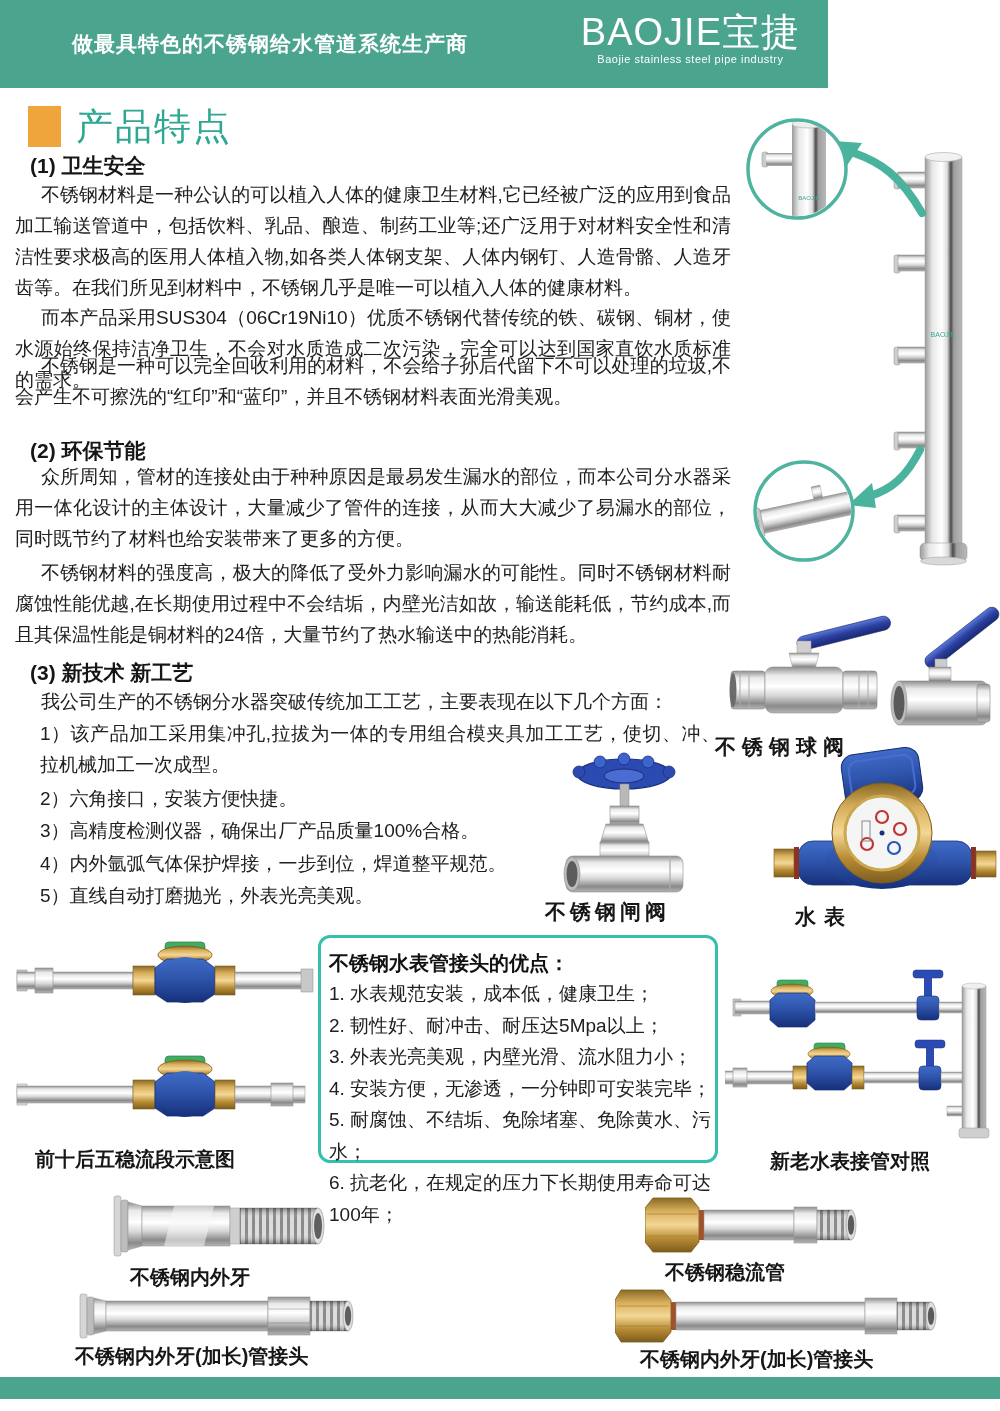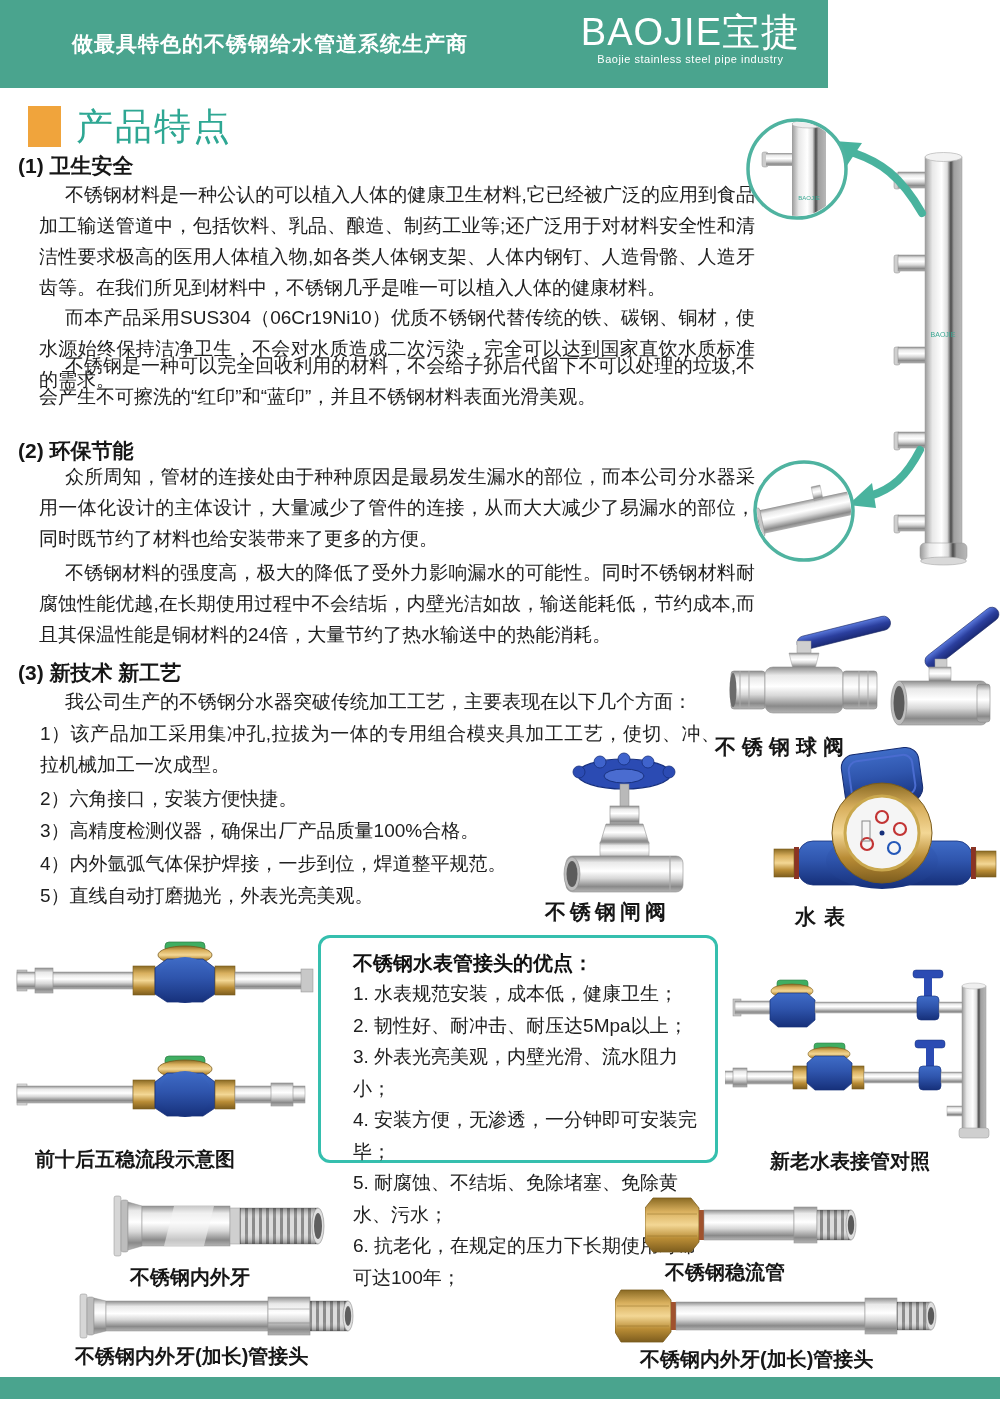--- a/index.html
+++ b/index.html
@@ -10,29 +10,29 @@
   .topbar{left:0;top:0;width:828px;height:88px;background:#4aa48e;}
   .botbar{left:0;top:1377px;width:1000px;height:22px;background:#4aa48e;}
   .slogan{left:72px;top:30px;font-size:21px;font-weight:700;color:#fff;letter-spacing:1px;}
   .logo{right:28px;top:12px;text-align:center;color:#fff;}
   .logo-main{font-size:38px;font-weight:400;letter-spacing:1px;line-height:40px;}
   .logo-sub{font-size:11px;font-weight:400;letter-spacing:.5px;margin-top:1px;}
   
   .tsq{left:28px;top:106px;width:33px;height:41px;background:#f0a43c;}
   .ttl{left:76px;top:102px;font-size:37px;font-weight:400;color:#2ea793;letter-spacing:2px;}
   
-  .h{font-size:21px;font-weight:700;color:#161616;}
-  .p{font-size:19px;line-height:31px;width:716px;text-align:justify;color:#202020;margin-left:24px;}
+  .h{font-size:21px;font-weight:700;color:#161616;margin-left:12px;}
+  .p{font-size:19px;line-height:31px;width:716px;text-align:justify;color:#202020;}
   .ind{text-indent:26px;}
   .li{font-size:19px;line-height:31px;width:698px;text-align:justify;color:#202020;}
   
   .cap{position:absolute;text-align:left;font-weight:700;color:#161616;font-size:21px;}
   .cap20{font-size:20px;}
   
-  .advbox{left:318px;top:935px;width:400px;height:228px;border:3px solid #35bfae;border-radius:12px;background:#fff;box-sizing:border-box;padding:10px 0 0 32px;}
+  .advbox{left:318px;top:935px;width:400px;height:228px;border:3px solid #35bfae;border-radius:12px;background:#fff;box-sizing:border-box;padding:10px 0 0 8px;}
   .adv-title{font-size:20px;font-weight:700;color:#111;line-height:30px;}
   .adv-item{font-size:19px;color:#202020;line-height:31.5px;}
   svg{display:block;}
 </style>
 </head>
 <body>
 
 <div id="page">
 
   <svg width="0" height="0" style="position:absolute" aria-hidden="true">

